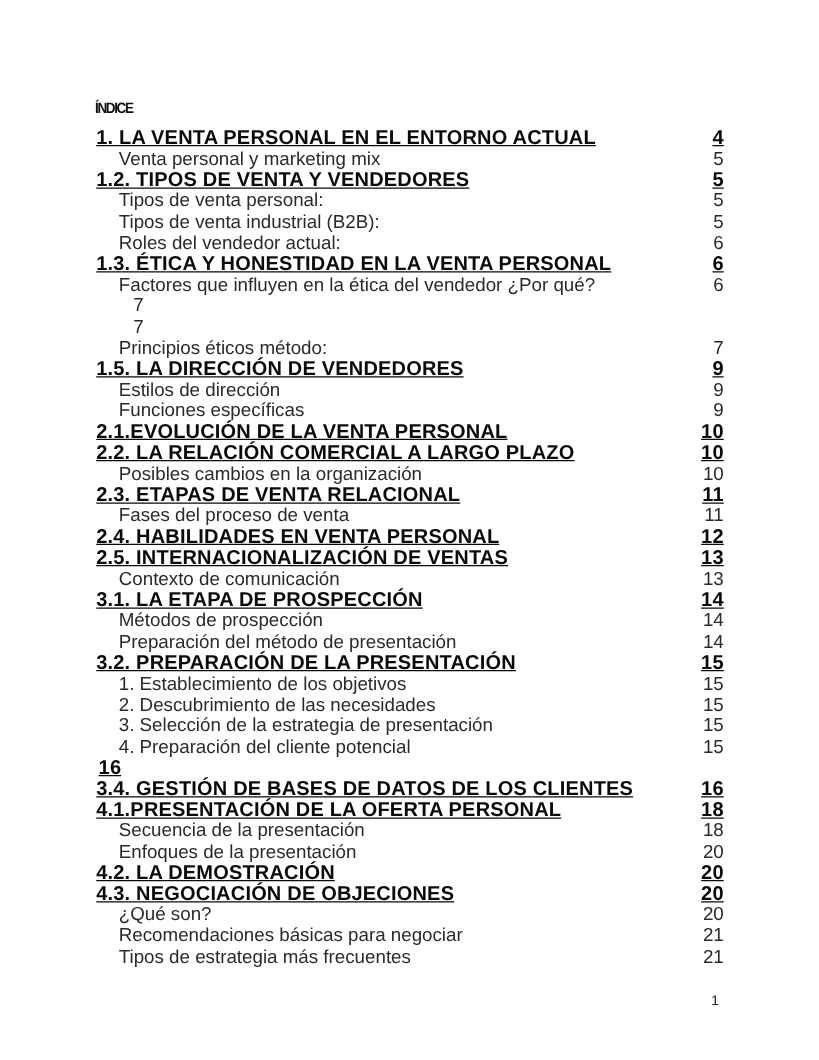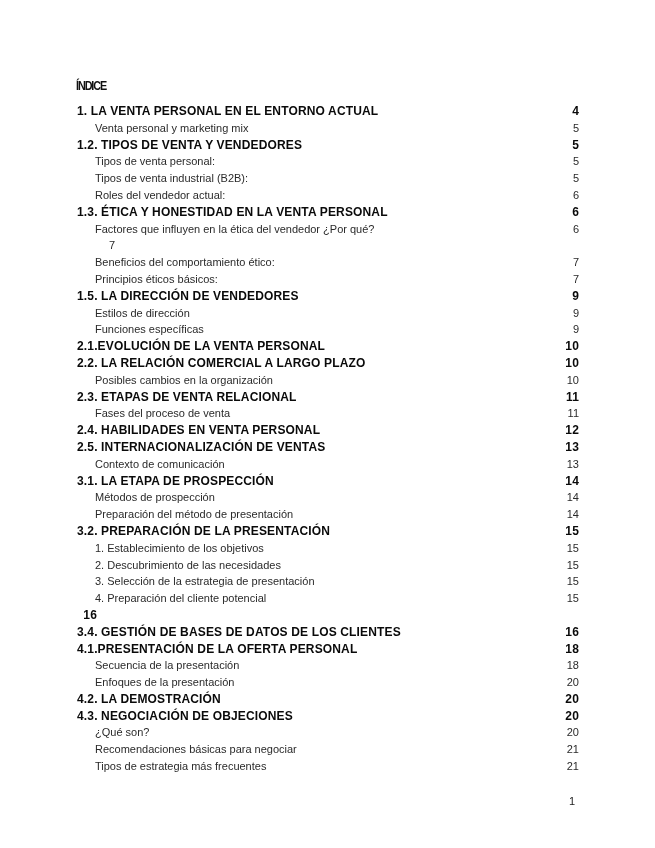--- a/index.html
+++ b/index.html
@@ -41,26 +41,27 @@
     .toc-row {
       display: flex;
       justify-content: space-between;
       align-items: baseline;
       height: 16.8px;
       line-height: 16.8px;
       white-space: nowrap;
     }
     .toc-row.level-1 {
       font-weight: bold;
-      font-size: 12px;
+      font-size: 16px;
       color: #0a0a0a;
       letter-spacing: 0.15px;
+      text-decoration: underline;
     }
     .toc-row.level-2 {
-      font-size: 11px;
+      font-size: 15px;
       color: #2a2a2a;
       padding-left: 18px;
     }
     .toc-row .page-num {
       text-align: right;
       min-width: 20px;
     }
     .page-number {
       position: absolute;
       left: 569px;
@@ -105,25 +106,24 @@
         <span class="page-num">6</span>
       </div>
       <div class="toc-row level-2">
         <span class="label">Factores que influyen en la ética del vendedor ¿Por qué?</span>
         <span class="page-num">6</span>
       </div>
       <div class="toc-row level-2">
         <span class="page-num">7</span>
       </div>
       <div class="toc-row level-2">
-        <span class="label">Beneficios del comportamiento ético:</span>
         <span class="page-num">7</span>
       </div>
       <div class="toc-row level-2">
-        <span class="label">Principios éticos básicos:</span>
+        <span class="label">Principios éticos método:</span>
         <span class="page-num">7</span>
       </div>
       <div class="toc-row level-1">
         <span class="label">1.5. LA DIRECCIÓN DE VENDEDORES</span>
         <span class="page-num">9</span>
       </div>
       <div class="toc-row level-2">
         <span class="label">Estilos de dirección</span>
         <span class="page-num">9</span>
       </div>

